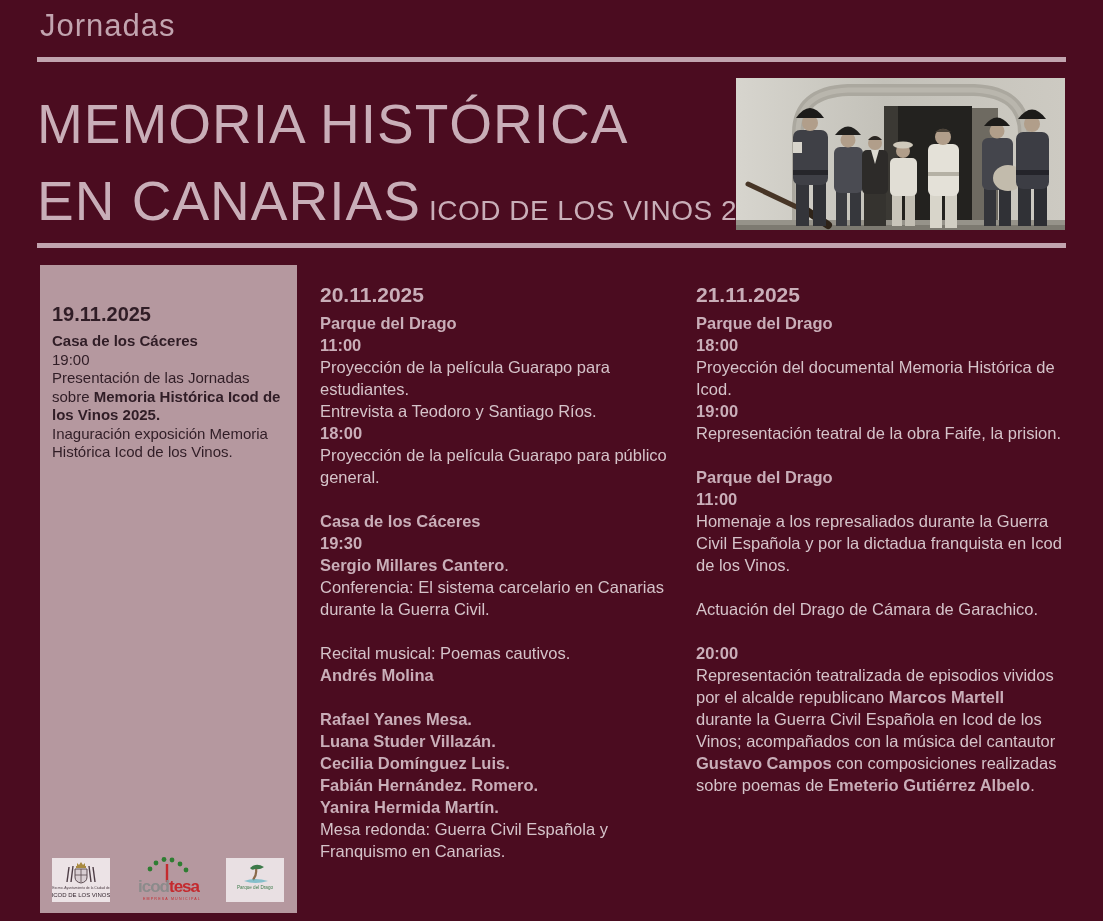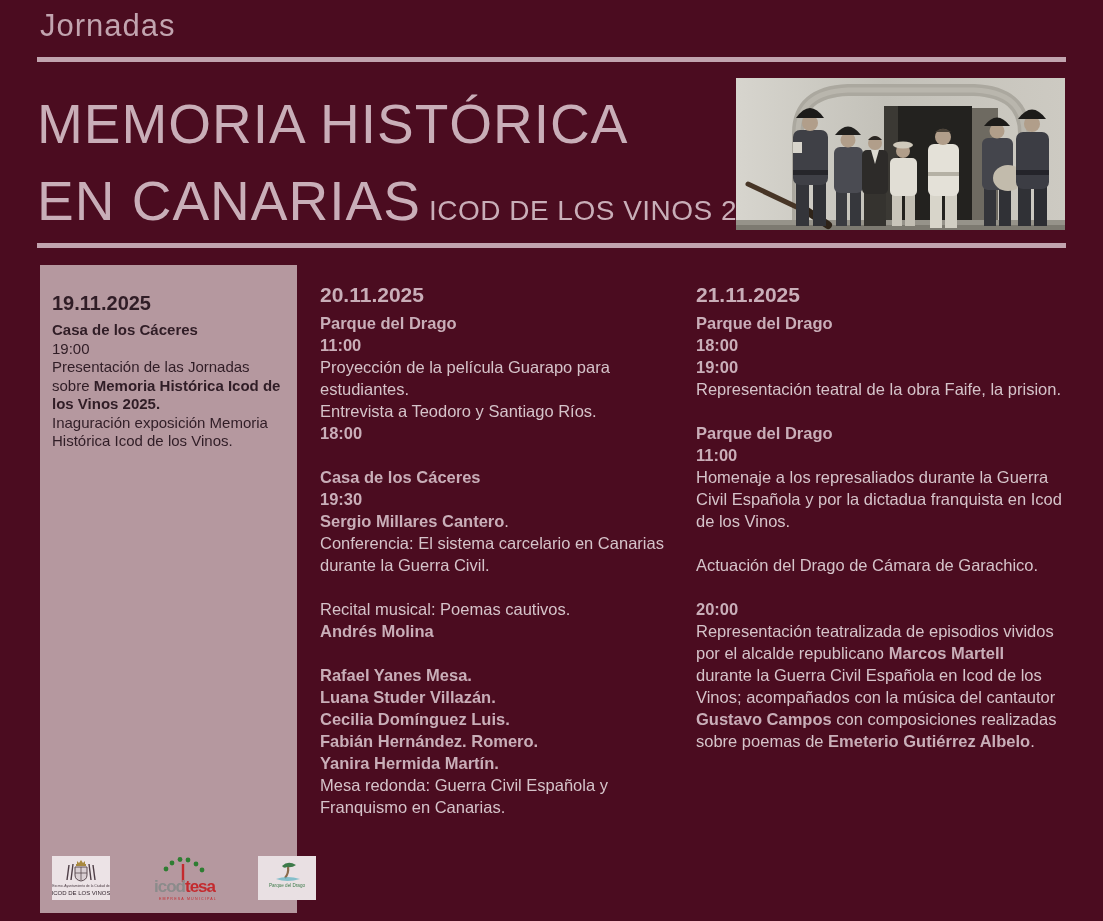--- a/index.html
+++ b/index.html
@@ -56,21 +56,21 @@
     display: block;
   }
 
   
   .panel {
     position: absolute;
     left: 40px; top: 265px;
     width: 257px; height: 648px;
     background: var(--panel-background, #b5989f);
     color: var(--panel-text, #301d26);
-    padding: 26px 12px 8px 12px;
+    padding: 37px 12px 8px 12px;
   }
   .panel .date-heading {
     font-size: 20px;
     font-weight: bold;
     line-height: 24px;
     margin-bottom: 6px;
     color: var(--panel-text, #301d26);
   }
   .panel .line {
     font-size: 15px;
@@ -98,21 +98,22 @@
   }
   .col .line .b { color: var(--heading-text, #c9aeb8); }
   .gap { height: 22px; }
   .b { font-weight: bold; }
 
   
   .logos {
     position: absolute;
     left: 12px; bottom: 9px;
     display: flex;
-    gap: 42px;
+    align-items: center;
+    gap: 26px;
   }
   .logo { display: block; }
 </style>
 </head>
 <body>
 
 <div class="poster">
 
   <div class="kicker">Jornadas</div>
   <div class="rule rule-top"></div>
@@ -255,20 +256,21 @@
     </div>
   </aside>
 
   <section class="col col-2">
       <div class="date-heading">20.11.2025</div>
       <div class="line"><span class="b">Parque del Drago</span></div>
       <div class="line"><span class="b">11:00</span></div>
       <div class="line"><span>Proyección de la película Guarapo para estudiantes.</span></div>
       <div class="line"><span>Entrevista a Teodoro y Santiago Ríos.</span></div>
       <div class="line"><span class="b">18:00</span></div>
+      <div class="line"><span>Proyección de la película Guarapo para público general.</span></div>
       <div class="gap"></div>
       <div class="line"><span class="b">Casa de los Cáceres</span></div>
       <div class="line"><span class="b">19:30</span></div>
       <div class="line"><span class="b">Sergio Millares Cantero</span><span>.</span></div>
       <div class="line"><span>Conferencia: El sistema carcelario en Canarias durante la Guerra Civil.</span></div>
       <div class="gap"></div>
       <div class="line"><span>Recital musical: Poemas cautivos.</span></div>
       <div class="line"><span class="b">Andrés Molina</span></div>
       <div class="gap"></div>
       <div class="line"><span class="b">Rafael Yanes Mesa.</span></div>
@@ -276,20 +278,21 @@
       <div class="line"><span class="b">Cecilia Domínguez Luis.</span></div>
       <div class="line"><span class="b">Fabián Hernández. Romero.</span></div>
       <div class="line"><span class="b">Yanira Hermida Martín.</span></div>
       <div class="line"><span>Mesa redonda: Guerra Civil Española y Franquismo en Canarias.</span></div>
     </section>
 
   <section class="col col-3">
       <div class="date-heading">21.11.2025</div>
       <div class="line"><span class="b">Parque del Drago</span></div>
       <div class="line"><span class="b">18:00</span></div>
+      <div class="line"><span>Proyección del documental Memoria Histórica de Icod.</span></div>
       <div class="line"><span class="b">19:00</span></div>
       <div class="line"><span>Representación teatral  de la obra Faife, la prision.</span></div>
       <div class="gap"></div>
       <div class="line"><span class="b">Parque del Drago</span></div>
       <div class="line"><span class="b">11:00</span></div>
       <div class="line"><span>Homenaje a los represaliados durante la Guerra Civil Española y por la dictadua franquista en Icod de los Vinos.</span></div>
       <div class="gap"></div>
       <div class="line"><span>Actuación del Drago de Cámara de Garachico.</span></div>
       <div class="gap"></div>
       <div class="line"><span class="b">20:00</span></div>

